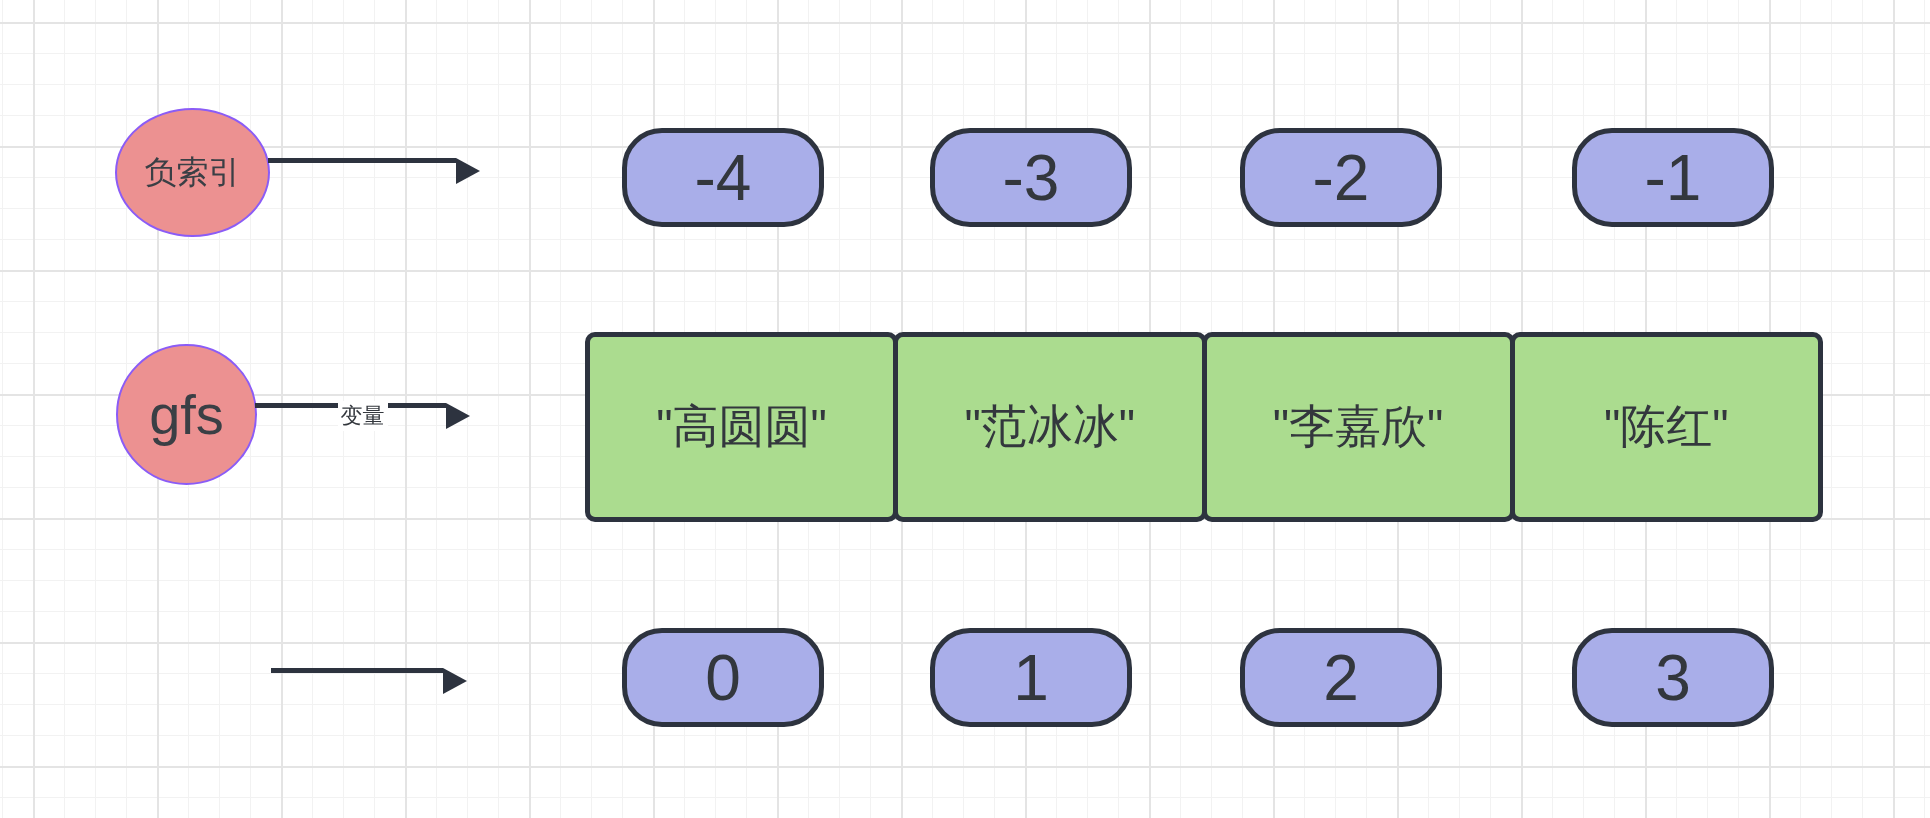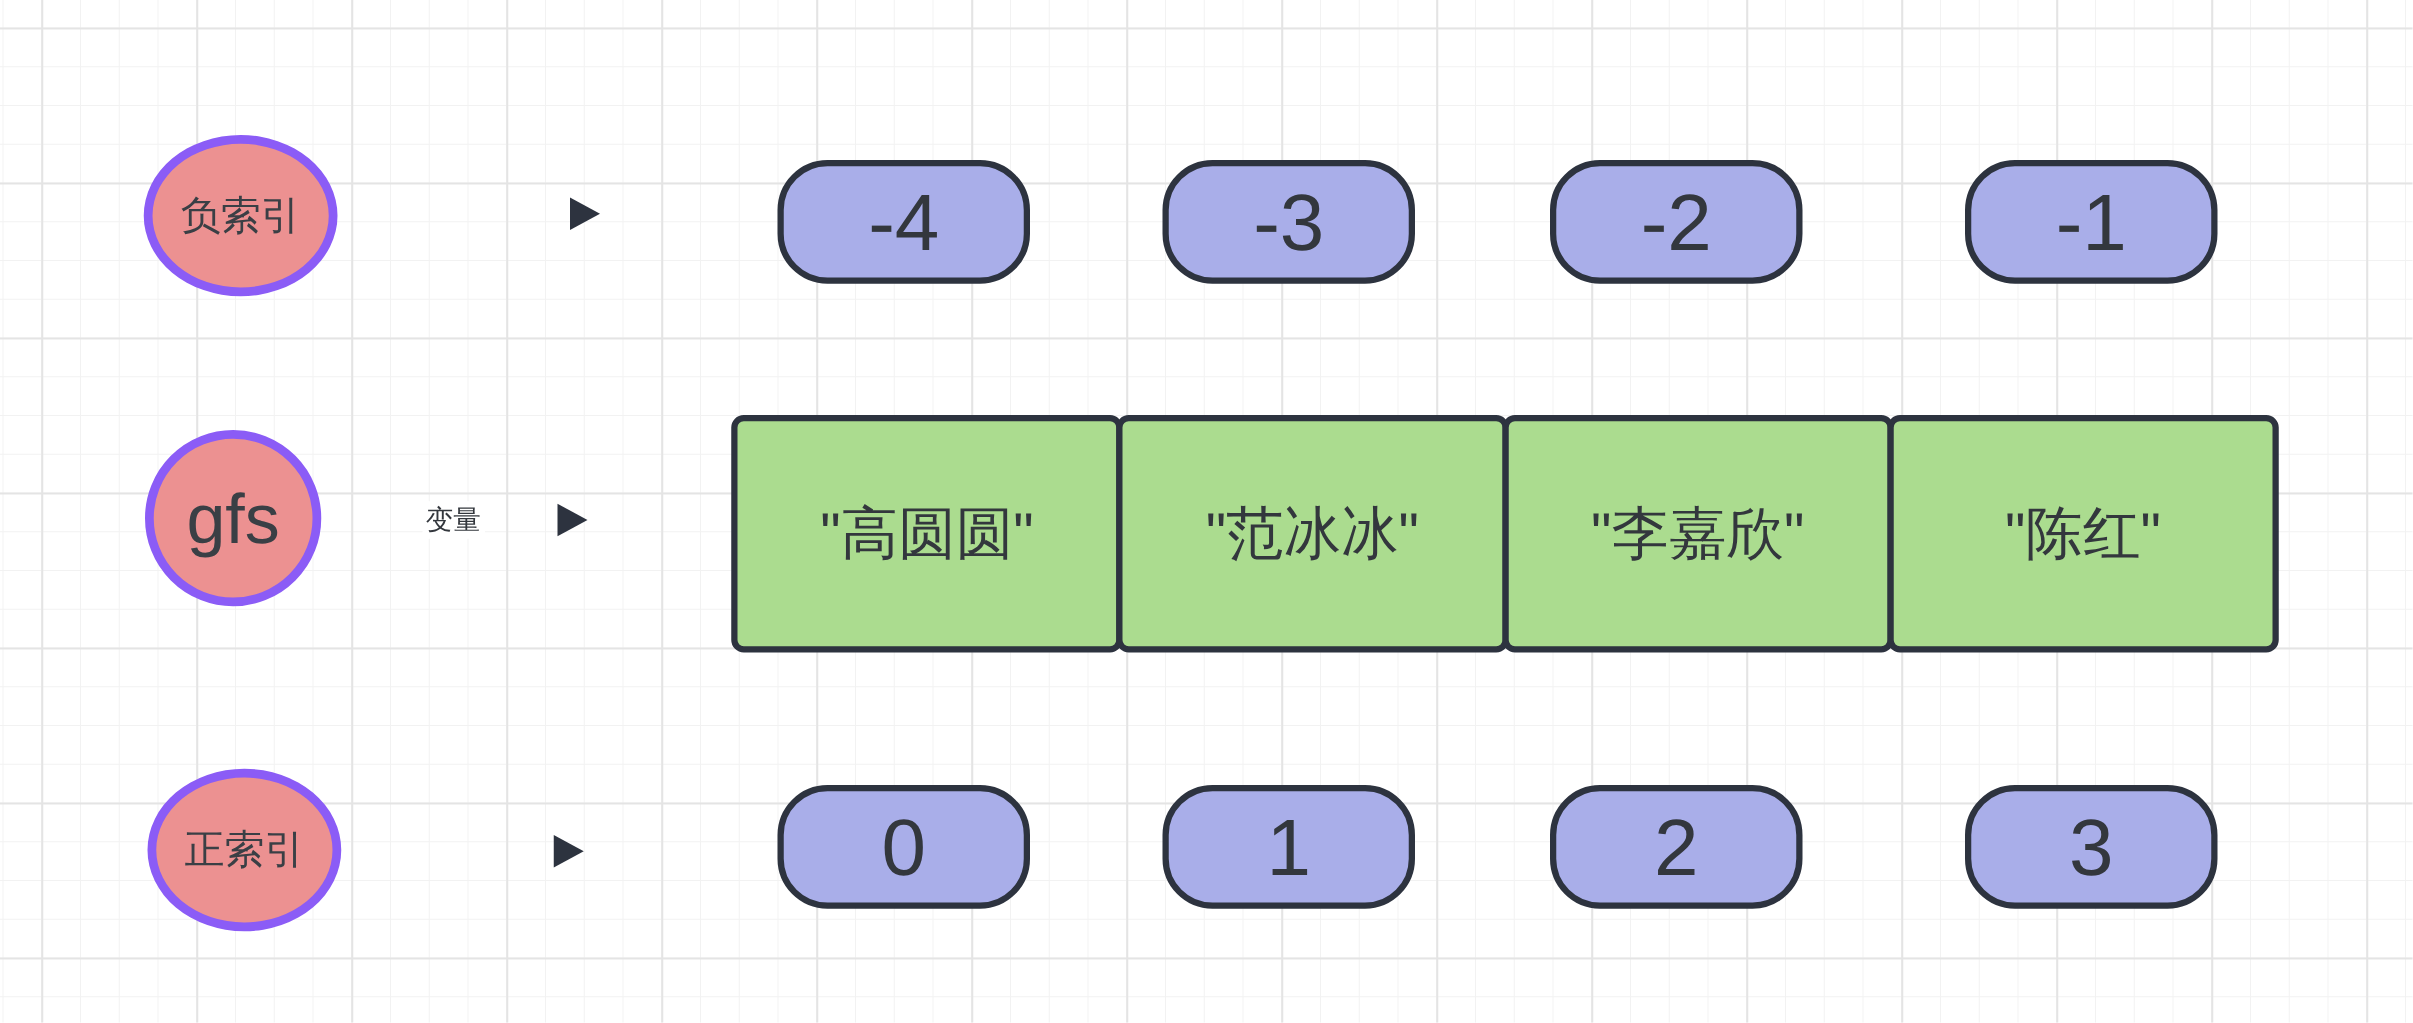--- a/index.html
+++ b/index.html
@@ -16,21 +16,21 @@
     background-size: 124px 124px, 124px 124px, 31px 31px, 31px 31px;
     background-position: 33px 22px, 33px 22px, 2px 22px, 2px 22px;
     color: #33373d;
   }
   .canvas { position: relative; width: 1930px; height: 818px; }
 
   .node-ellipse {
     position: absolute;
     box-sizing: border-box;
     background: #ec9191;
-    border: 7px solid #8b5cf6;
+    border: 2px solid #8b5cf6;
     border-radius: 50%;
     display: flex; align-items: center; justify-content: center;
     color: #3a3f45;
   }
   .c1 { left: 115px; top: 108px; width: 155px; height: 129px; font-size: 32px; }
   .c2 { left: 116px; top: 344px; width: 141px; height: 141px; font-size: 56px; }
   .c3 { left: 118px; top: 615px; width: 155px; height: 130px; font-size: 32px; }
 
   .pill {
     position: absolute;
@@ -61,21 +61,21 @@
     border-radius: 10px;
     display: flex; align-items: center; justify-content: center;
     font-size: 46px;
     color: #33373d;
   }
   .cell + .cell { margin-left: -5px; }
 
   .arrow {
     position: absolute;
     height: 26px;
-    display: flex; align-items: flex-end; flex-direction: column;
+    display: flex; align-items: flex-start;
   }
   .arrow .shaft { flex: 1; height: 5px; background: #2d333f; }
   .arrow .head {
     width: 0; height: 0;
     border-top: 13px solid transparent;
     border-bottom: 13px solid transparent;
     border-left: 24px solid #2d333f;
   }
   .a1 { left: 268px; top: 158px; width: 212px; }
   .a2 { left: 255px; top: 403px; width: 215px; }
@@ -134,23 +134,20 @@
       <span>"范冰冰"</span>
     </div>
     <div class="cell">
       <span>"李嘉欣"</span>
     </div>
     <div class="cell">
       <span>"陈红"</span>
     </div>
   </div>
 
-  <div class="node-ellipse c3">
-    <span>正索引</span>
-  </div>
   <div class="arrow a3">
     <div class="shaft"></div>
     <div class="head"></div>
   </div>
   <div class="row-pos">
     <div class="pill px1">
       <span>0</span>
     </div>
     <div class="pill px2">
       <span>1</span>

